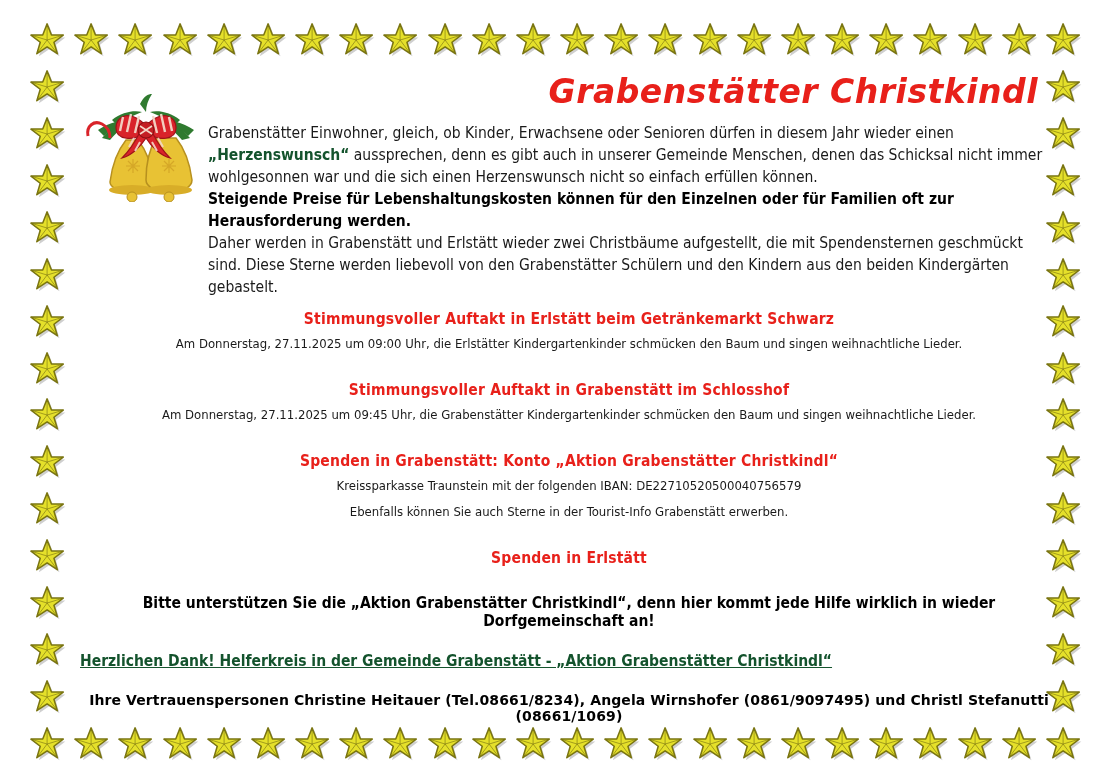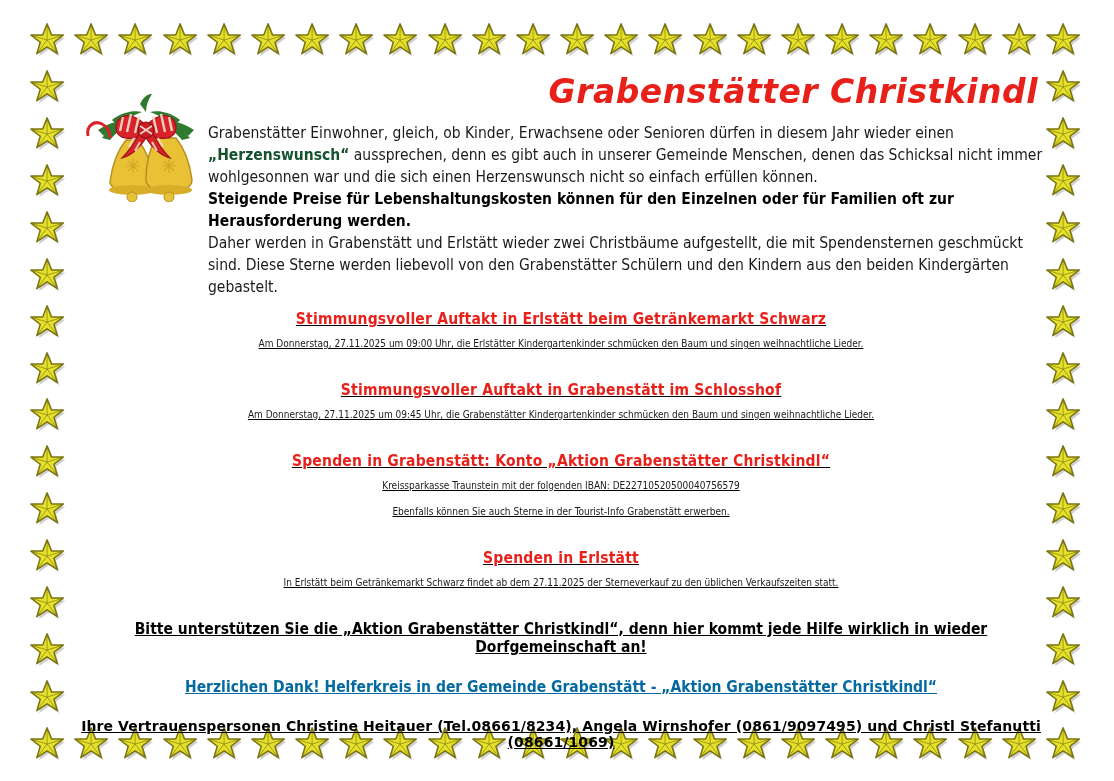--- a/index.html
+++ b/index.html
@@ -79,63 +79,61 @@
     color: #14532d;
     font-weight: bold;
   }
   .intro .strongline {
     font-weight: bold;
     color: #000;
   }
 
   .blocks {
     position: absolute;
-    left: 4px;
+    left: 12px;
     top: 250px;
     width: 978px;
-    text-decoration: underline;
   }
 
   .sec { text-align: center; }
   .sec-head {
     color: #e8201a;
     font-weight: bold;
     font-family: "DejaVu Sans Condensed", "DejaVu Sans", sans-serif;
     font-stretch: condensed;
     font-size: 15.5px;
     letter-spacing: 0.2px;
     margin: 0 0 5px 0;
   }
   .sec-line {
     font-family: "DejaVu Sans Condensed", "DejaVu Sans", sans-serif;
     font-stretch: condensed;
-    font-size: 10px;
+    font-size: 13px;
     line-height: 22px;
     color: #1a1a1a;
     margin: 4px;
   }
   .gap { height: 22px; }
 
   .appeal {
     text-align: center;
     font-family: "DejaVu Sans Condensed", "DejaVu Sans", sans-serif;
     font-stretch: condensed;
     font-weight: bold;
     font-size: 15.5px;
     color: #000;
     margin: 0;
   }
 
   .thanks {
-    text-align: center;
     font-family: "DejaVu Sans Condensed", "DejaVu Sans", sans-serif;
     font-stretch: condensed;
     font-weight: bold;
     font-size: 15.5px;
-    color: #0369a1;
+    color: #14532d;
     margin: 0;
   }
   .thanks span { text-decoration: underline; }
 
   .contacts {
     text-align: center;
     font-family: "DejaVu Sans", sans-serif;
     font-weight: bold;
     font-size: 14px;
     color: #000;
@@ -1069,21 +1067,20 @@
       <div class="sec">
         <p class="sec-head">Spenden in Grabenstätt: Konto „Aktion Grabenstätter Christkindl“</p>
         <p class="sec-line">Kreissparkasse Traunstein mit der folgenden IBAN: DE22710520500040756579</p>
         <p class="sec-line">Ebenfalls können Sie auch Sterne in der Tourist-Info Grabenstätt erwerben.</p>
       </div>
 
       <div class="gap"></div>
 
       <div class="sec">
         <p class="sec-head">Spenden in Erlstätt</p>
-        <p class="sec-line">In Erlstätt beim Getränkemarkt Schwarz findet ab dem 27.11.2025 der Sterneverkauf zu den üblichen Verkaufszeiten statt.</p>
       </div>
 
       <div class="gap"></div>
 
       <p class="appeal">Bitte unterstützen Sie die „Aktion Grabenstätter Christkindl“, denn hier kommt jede Hilfe wirklich in wieder Dorfgemeinschaft an!</p>
 
       <div class="gap"></div>
 
       <p class="thanks"><span>Herzlichen Dank! Helferkreis in der Gemeinde Grabenstätt  -  „Aktion Grabenstätter Christkindl“</span></p>
 

